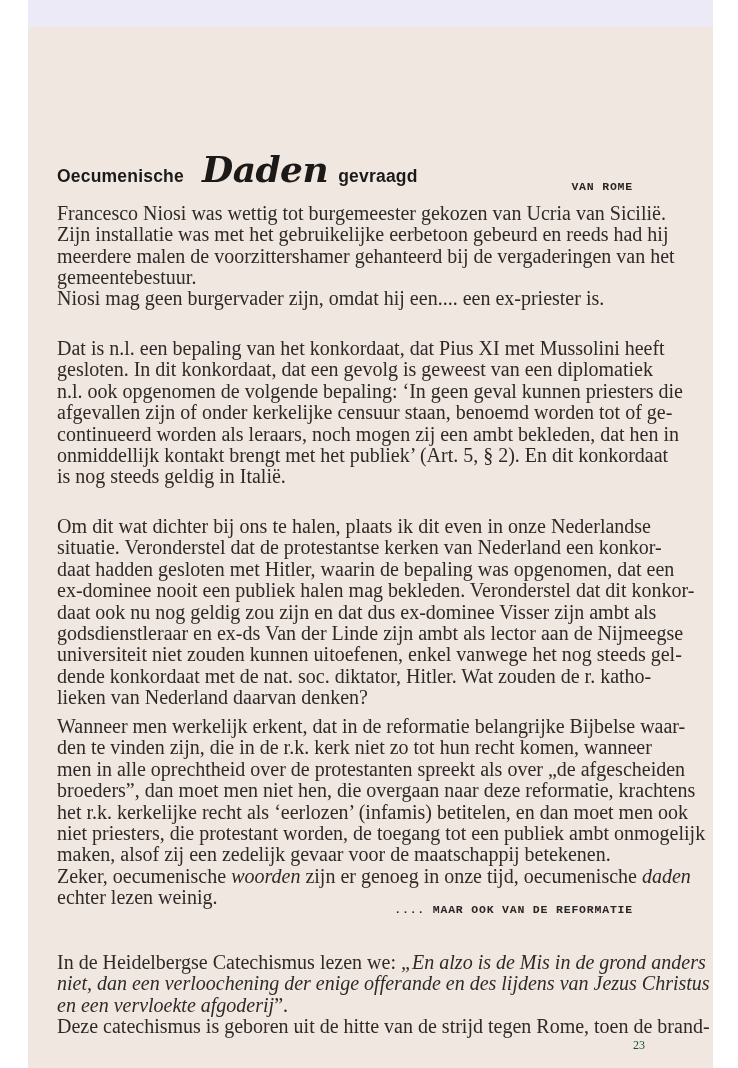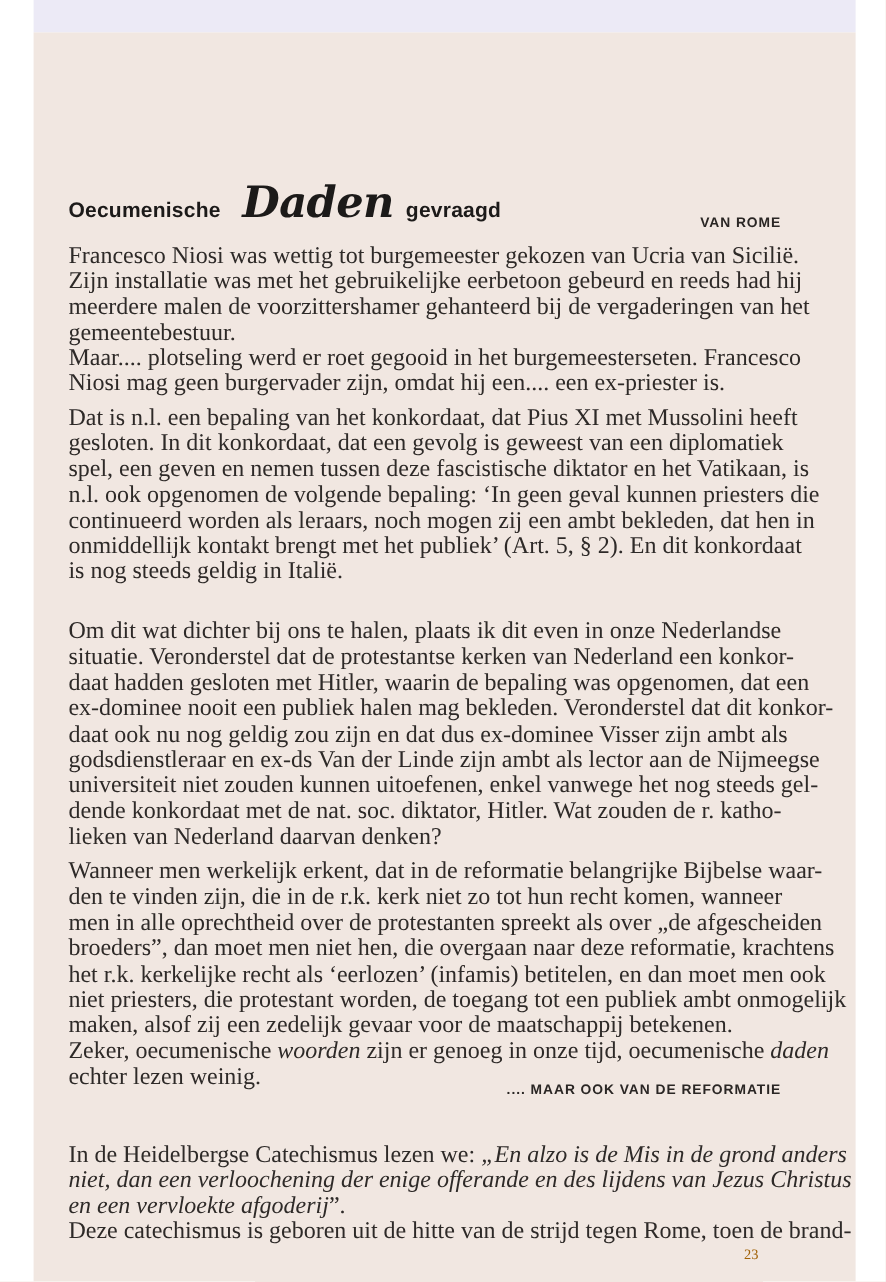--- a/index.html
+++ b/index.html
@@ -23,39 +23,39 @@
   .title .sans {
     font-family: "Liberation Sans", "DejaVu Sans", sans-serif;
     font-weight: bold; font-size: 17.5px; letter-spacing: 0.2px;
   }
   .title .script {
     font-family: "DejaVu Serif", "Liberation Serif", serif;
     font-style: italic; font-weight: bold; font-size: 36px;
     margin: 0 10px 0 18px; letter-spacing: -0.5px;
   }
   .subhead {
-    position: absolute; right: 87px;
-    font-family: Liberation Sans, sans-serif;
+    position: absolute; right: 105px;
+    font-family: Liberation Mono, monospace;
     font-weight: bold; font-size: 11.5px; letter-spacing: 0.8px;
     color: #2a2624;
   }
   .subhead.s1 { top: 180px; }
   .subhead.s2 { top: 903px; margin-left: 47px; }
   .block {
     position: absolute; left: 57px; width: 594px;
     font-family: "Liberation Serif", "DejaVu Serif", serif;
     color: #2e2a28; font-size: 20px; line-height: 21.4px;
     text-align: justify;
   }
   .line { display: block; text-align: justify; text-align-last: justify; white-space: nowrap; }
   .line.last { text-align-last: left; }
   .pagenum {
-    position: absolute; right: 106px; top: 1038px;
+    position: absolute; right: 93px; top: 1038px;
     font-family: "Liberation Serif", "DejaVu Serif", serif;
-    font-size: 12px; color: #a16207;
+    font-size: 12px; color: #14532d;
   }
   em { font-style: italic; }
 </style>
 </head>
 <body>
 
 <div class="topstrip"></div>
 <div class="paper"></div>
 
 <div class="title">
@@ -64,29 +64,28 @@
 
 <div class="subhead s1">VAN ROME</div>
 
 <div class="block" style="top:203px;">
   <span class="line">Francesco Niosi was wettig tot burgemeester gekozen van Ucria van Sicilië.</span>
   <span class="line">Zijn installatie was met het gebruikelijke eerbetoon gebeurd en reeds had hij</span>
   <span class="line">meerdere malen de voorzittershamer gehanteerd bij de vergaderingen van het</span>
   <span class="line last">gemeentebestuur.</span>
 </div>
 <div class="block" style="top:288px;">
-  <span class="line">Maar.... plotseling werd er roet gegooid in het burgemeesterseten. Francesco</span>
   <span class="line last">Niosi mag geen burgervader zijn, omdat hij een.... een ex-priester is.</span>
 </div>
 
 <div class="block" style="top:338px;">
   <span class="line">Dat is n.l. een bepaling van het konkordaat, dat Pius XI met Mussolini heeft</span>
   <span class="line">gesloten. In dit konkordaat, dat een gevolg is geweest van een diplomatiek</span>
-  <span class="line">spel, een geven en nemen tussen deze fascistische diktator en het Vatikaan, is</span>
   <span class="line">n.l. ook opgenomen de volgende bepaling: ‘In geen geval kunnen priesters die</span>
+  <span class="line">afgevallen zijn of onder kerkelijke censuur staan, benoemd worden tot of ge-</span>
   <span class="line">continueerd worden als leraars, noch mogen zij een ambt bekleden, dat hen in</span>
   <span class="line">onmiddellijk kontakt brengt met het publiek’ (Art. 5, § 2). En dit konkordaat</span>
   <span class="line last">is nog steeds geldig in Italië.</span>
 </div>
 
 <div class="block" style="top:516px;">
   <span class="line">Om dit wat dichter bij ons te halen, plaats ik dit even in onze Nederlandse</span>
   <span class="line">situatie. Veronderstel dat de protestantse kerken van Nederland een konkor-</span>
   <span class="line">daat hadden gesloten met Hitler, waarin de bepaling was opgenomen, dat een</span>
   <span class="line">ex-dominee nooit een publiek halen mag bekleden. Veronderstel dat dit konkor-</span>

